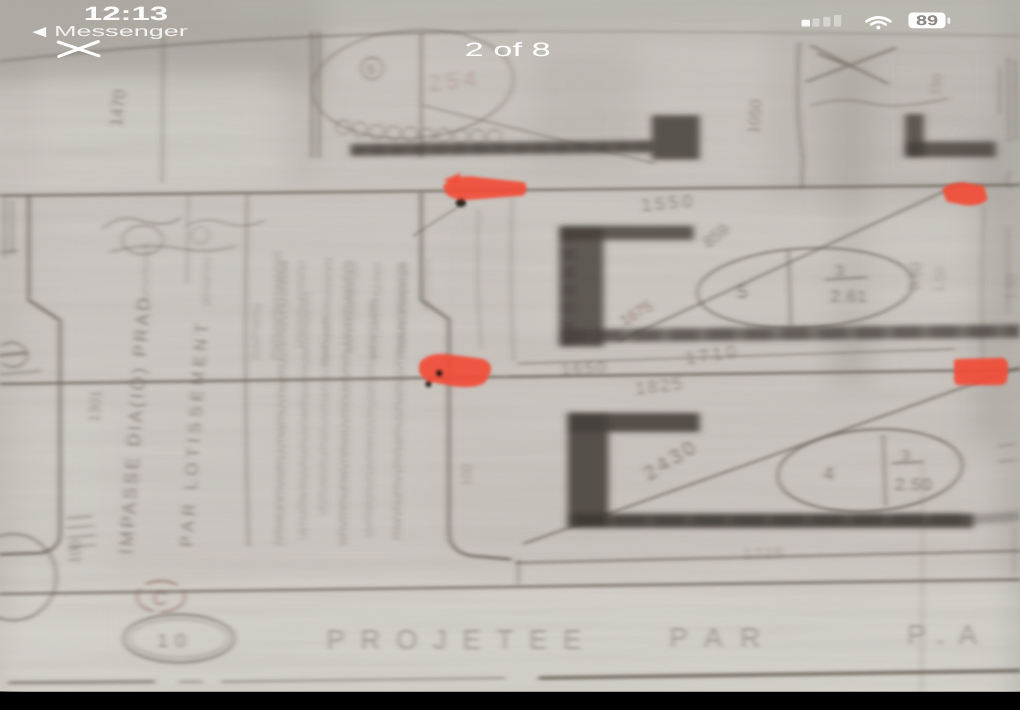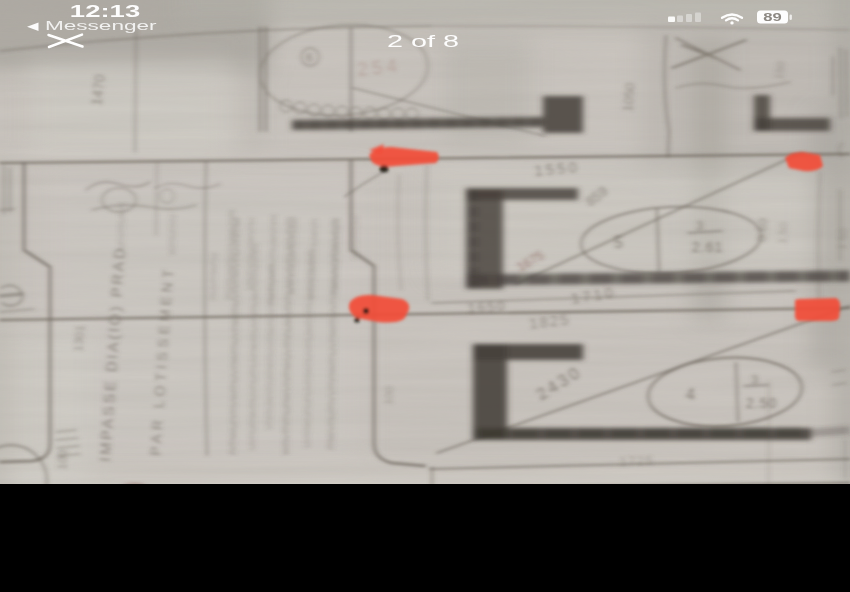--- a/index.html
+++ b/index.html
@@ -1,16 +1,16 @@
 <!DOCTYPE html>
 <html><head>
 <meta charset="utf-8">
 <style>
   html,body{margin:0;padding:0;background:#000;}
-  #stage{position:relative;width:850px;height:484px;overflow:hidden;background:#c9c5bf;
+  #stage{position:relative;width:850px;height:576px;overflow:hidden;background:#c9c5bf;
          font-family:"Liberation Sans", sans-serif;}
   svg{display:block}
 </style>
 </head>
 <body>
 <div id="stage">
 
 <svg width="850" height="592" viewBox="0 0 850 592">
 <defs>
   <filter id="fl" x="-20%" y="-20%" width="140%" height="140%">

